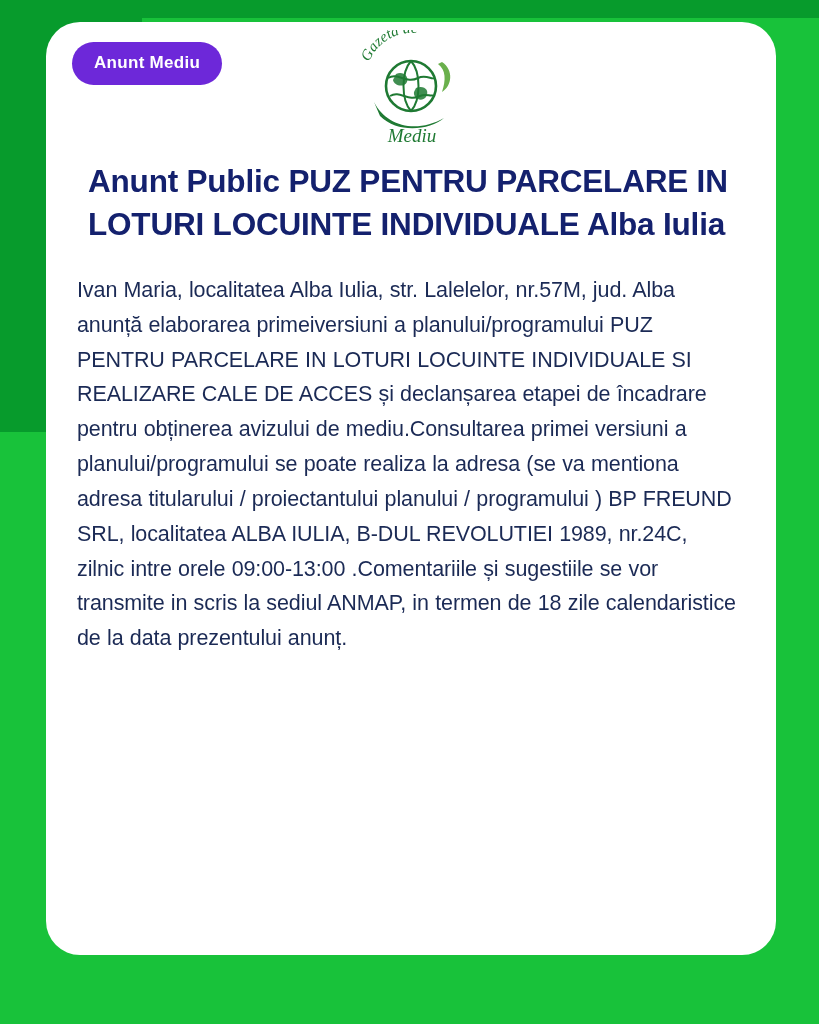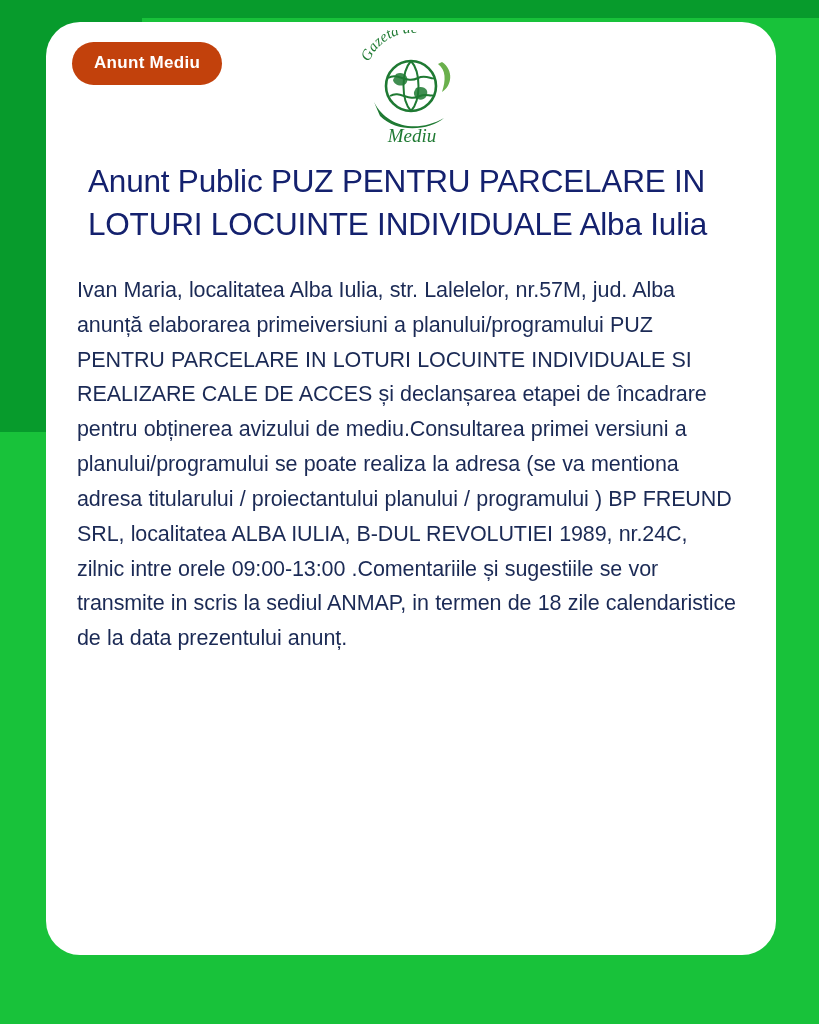--- a/index.html
+++ b/index.html
@@ -49,21 +49,21 @@
 
   #card-head {
     position: relative;
     height: 138px;
   }
 
   #badge {
     position: absolute;
     left: 26px;
     top: 20px;
-    background: #c2410c;
+    background: #6d28d9;
     color: #ffffff;
     font-size: 17px;
     font-weight: bold;
     letter-spacing: .3px;
     padding: 11px 22px 12px 22px;
     border-radius: 22px;
     white-space: nowrap;
   }
 
   #logo {
@@ -74,21 +74,21 @@
     height: 124px;
   }
 
   #logo svg { display: block; }
 
   #title {
     margin: 0 38px 0 42px;
     color: #14216e;
     font-size: 31.5px;
     line-height: 1.38;
-    font-weight: normal;
+    font-weight: bold;
     letter-spacing: -0.2px;
   }
 
   #body-text {
     margin: 26px 40px 0 31px;
     color: #1b2a55;
     font-size: 21.5px;
     line-height: 1.62;
     letter-spacing: -0.1px;
     word-spacing: .4px;

